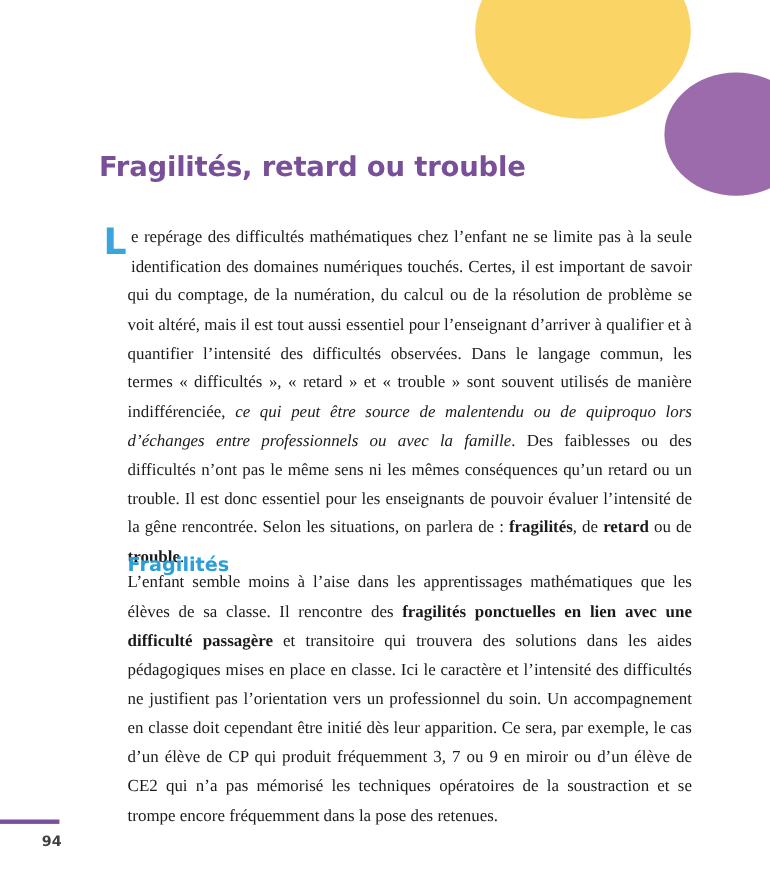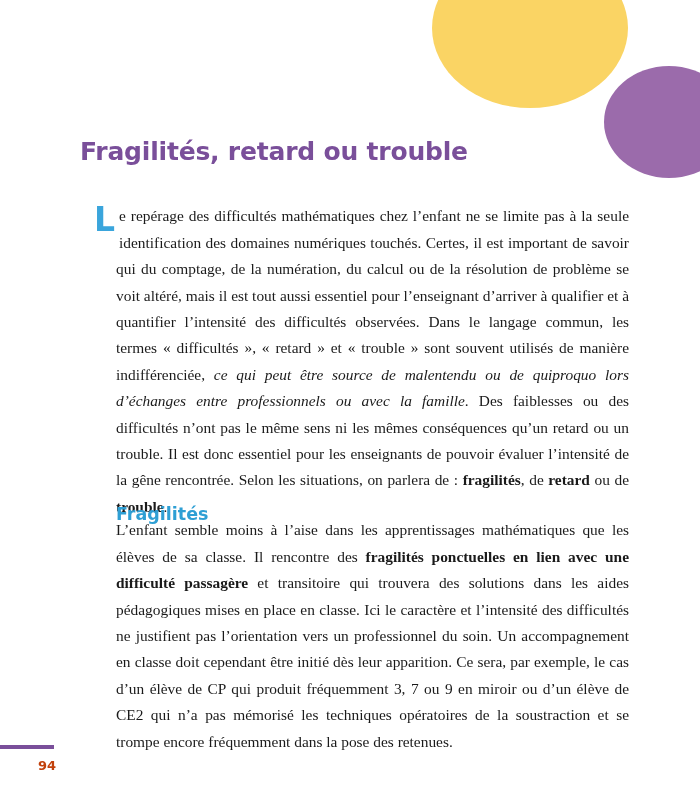--- a/index.html
+++ b/index.html
@@ -39,21 +39,21 @@
 
   
   .page {
     position: absolute;
     inset: 0;
     z-index: 5;
   }
 
   .page-title {
     position: absolute;
-    left: 80px;
+    left: 90px;
     top: 120px;
     width: 520px;
     font-family: "DejaVu Sans", sans-serif;
     font-size: 25px;
     font-weight: bold;
     color: #7a4f9a;
     letter-spacing: -0.2px;
   }
 
   .body-block {
@@ -112,21 +112,21 @@
     background: #7a4f9a;
     z-index: 6;
   }
   .page-number {
     position: absolute;
     left: 38px;
     top: 758px;
     font-family: "DejaVu Sans", sans-serif;
     font-size: 13px;
     font-weight: bold;
-    color: #c2410c;
+    color: #404040;
     z-index: 6;
   }
 </style>
 </head>
 <body>
 
 <div class="deco-yellow"></div>
 <div class="deco-purple"></div>
 
 <div class="page">

